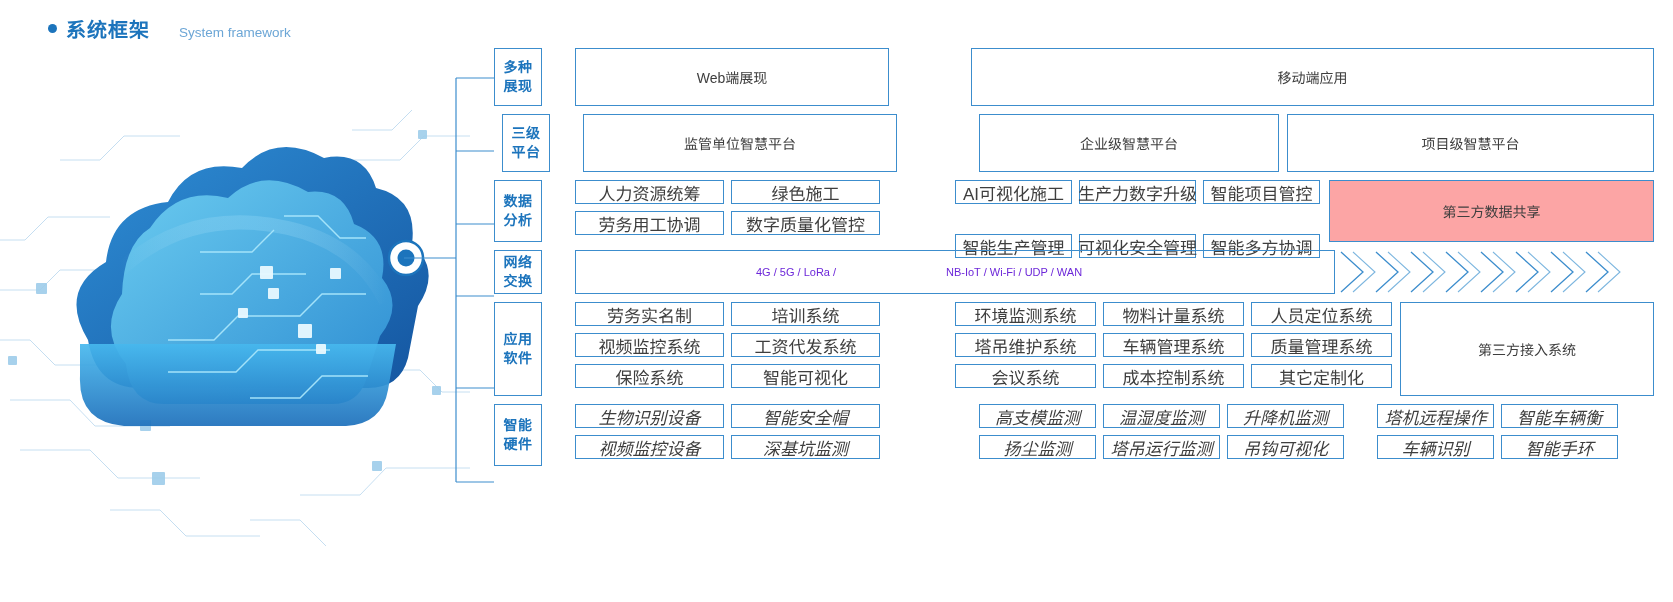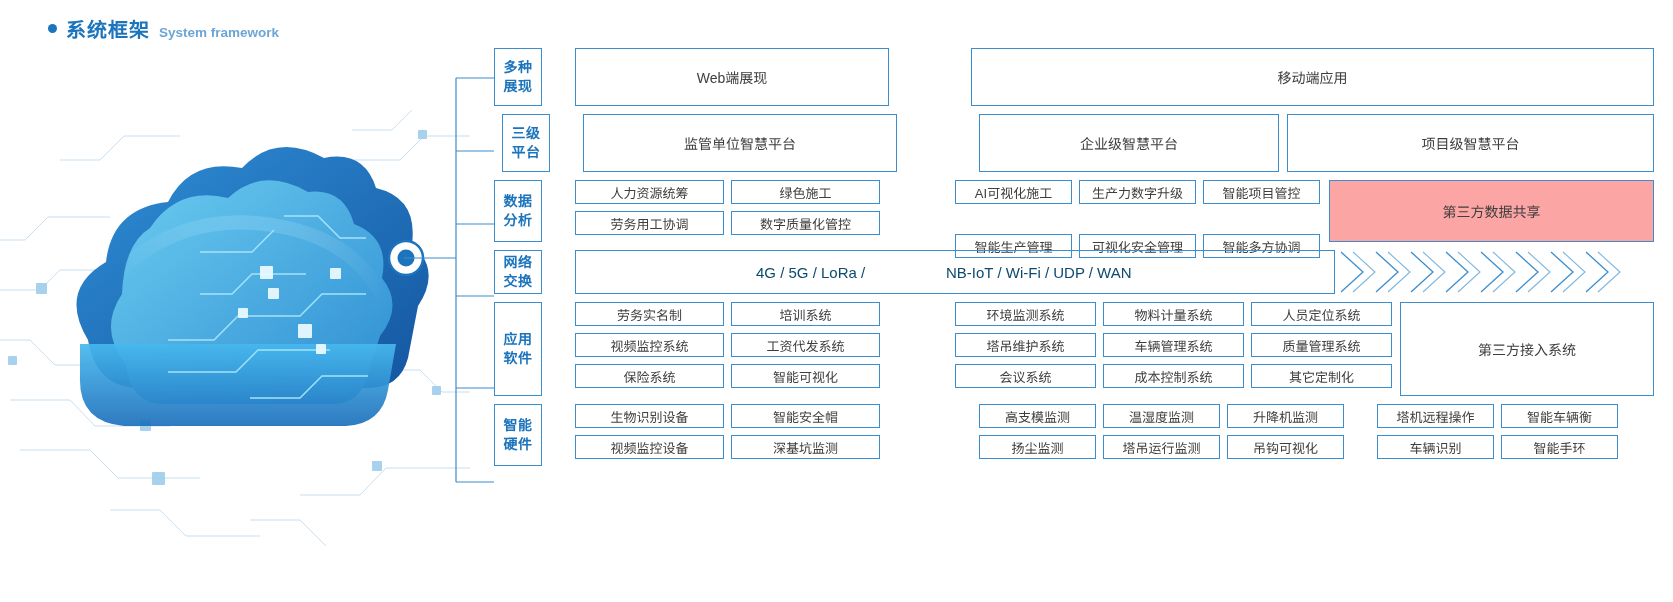--- a/index.html
+++ b/index.html
@@ -25,22 +25,22 @@
   .title-dot {
     width: 9px; height: 9px; border-radius: 50%;
     background: #1c74bc; display: inline-block;
     position: relative; top: -4px;
   }
   .title-cn {
     font-size: 20px; font-weight: bold; color: #1c74bc;
     letter-spacing: 1px;
   }
   .title-en {
-    font-size: 13.5px; color: #6ca6d6; font-weight: bold;
-    margin-left: 0;
+    font-size: 13.5px; color: #6ca6d6; font-weight: normal;
+    margin-left: 20px;
   }
 
   
   .cloud-art {
     position: absolute;
     left: 0px; top: 40px;
     width: 470px; height: 520px;
     overflow: hidden;
   }
   .cloud-art svg { display: block; }
@@ -99,21 +99,21 @@
 
   
   .group {
     display: flex; flex-direction: column;
     gap: 7px;
   }
   .group-line { display: flex; gap: 7px; }
   .chip {
     border: 1px solid #3c8dcd;
     background: #fff;
-    font-size: 13px;
+    font-size: 17px;
     color: #3e3e3e;
     height: 24px;
     display: flex; align-items: center; justify-content: center;
     text-align: center;
     white-space: nowrap;
     padding: 0 6px;
   }
 
   
   .r1 { height: 58px; }
@@ -148,21 +148,21 @@
   }
 
   
   .r4 { height: 44px; }
   .r4 .row-body { position: relative; }
   .r4 .net-bar {
     flex: 0 0 760px;
     border: 1px solid #3c8dcd;
     height: 44px;
     display: flex; align-items: center;
-    font-size: 15px; color: #0c4a6e;
+    font-size: 11px; color: #6d28d9;
     position: relative;
   }
   .net-text-a { position: absolute; left: 180px; }
   .net-text-b { position: absolute; left: 370px; }
   .chevrons {
     flex: 1 1 auto;
     display: flex; align-items: center;
     margin-left: -4px;
     gap: 1px;
   }
@@ -179,21 +179,21 @@
   .r5 .r5gap2 { flex: 0 0 8px; }
   .r5 .c-third {
     flex: 1 1 auto;
     border: 1px solid #3c8dcd;
     display: flex; align-items: center; justify-content: center;
     font-size: 14px; color: #3e3e3e; background: #fff;
   }
 
   
   .r6 { height: 62px; }
-  .r6 .row-body { gap: 12px; }
+  .r6 .row-body { gap: 12px; font-style: italic; }
   .r6 .g-left { flex: 0 0 314px; }
   .r6 .g-left .chip { width: 149px; }
   .r6 .r6gap { flex: 0 0 66px; }
   .r6 .g-mid { flex: 0 0 366px; }
   .r6 .g-mid .chip { width: 117px; text-align: center; }
   .r6 .r6gap2 { flex: 0 0 8px; }
   .r6 .g-right { flex: 1 1 auto; }
   .r6 .g-right .chip { width: 117px; }
   .r6 .g-right .group-line { justify-content: flex-start; }
 </style>

